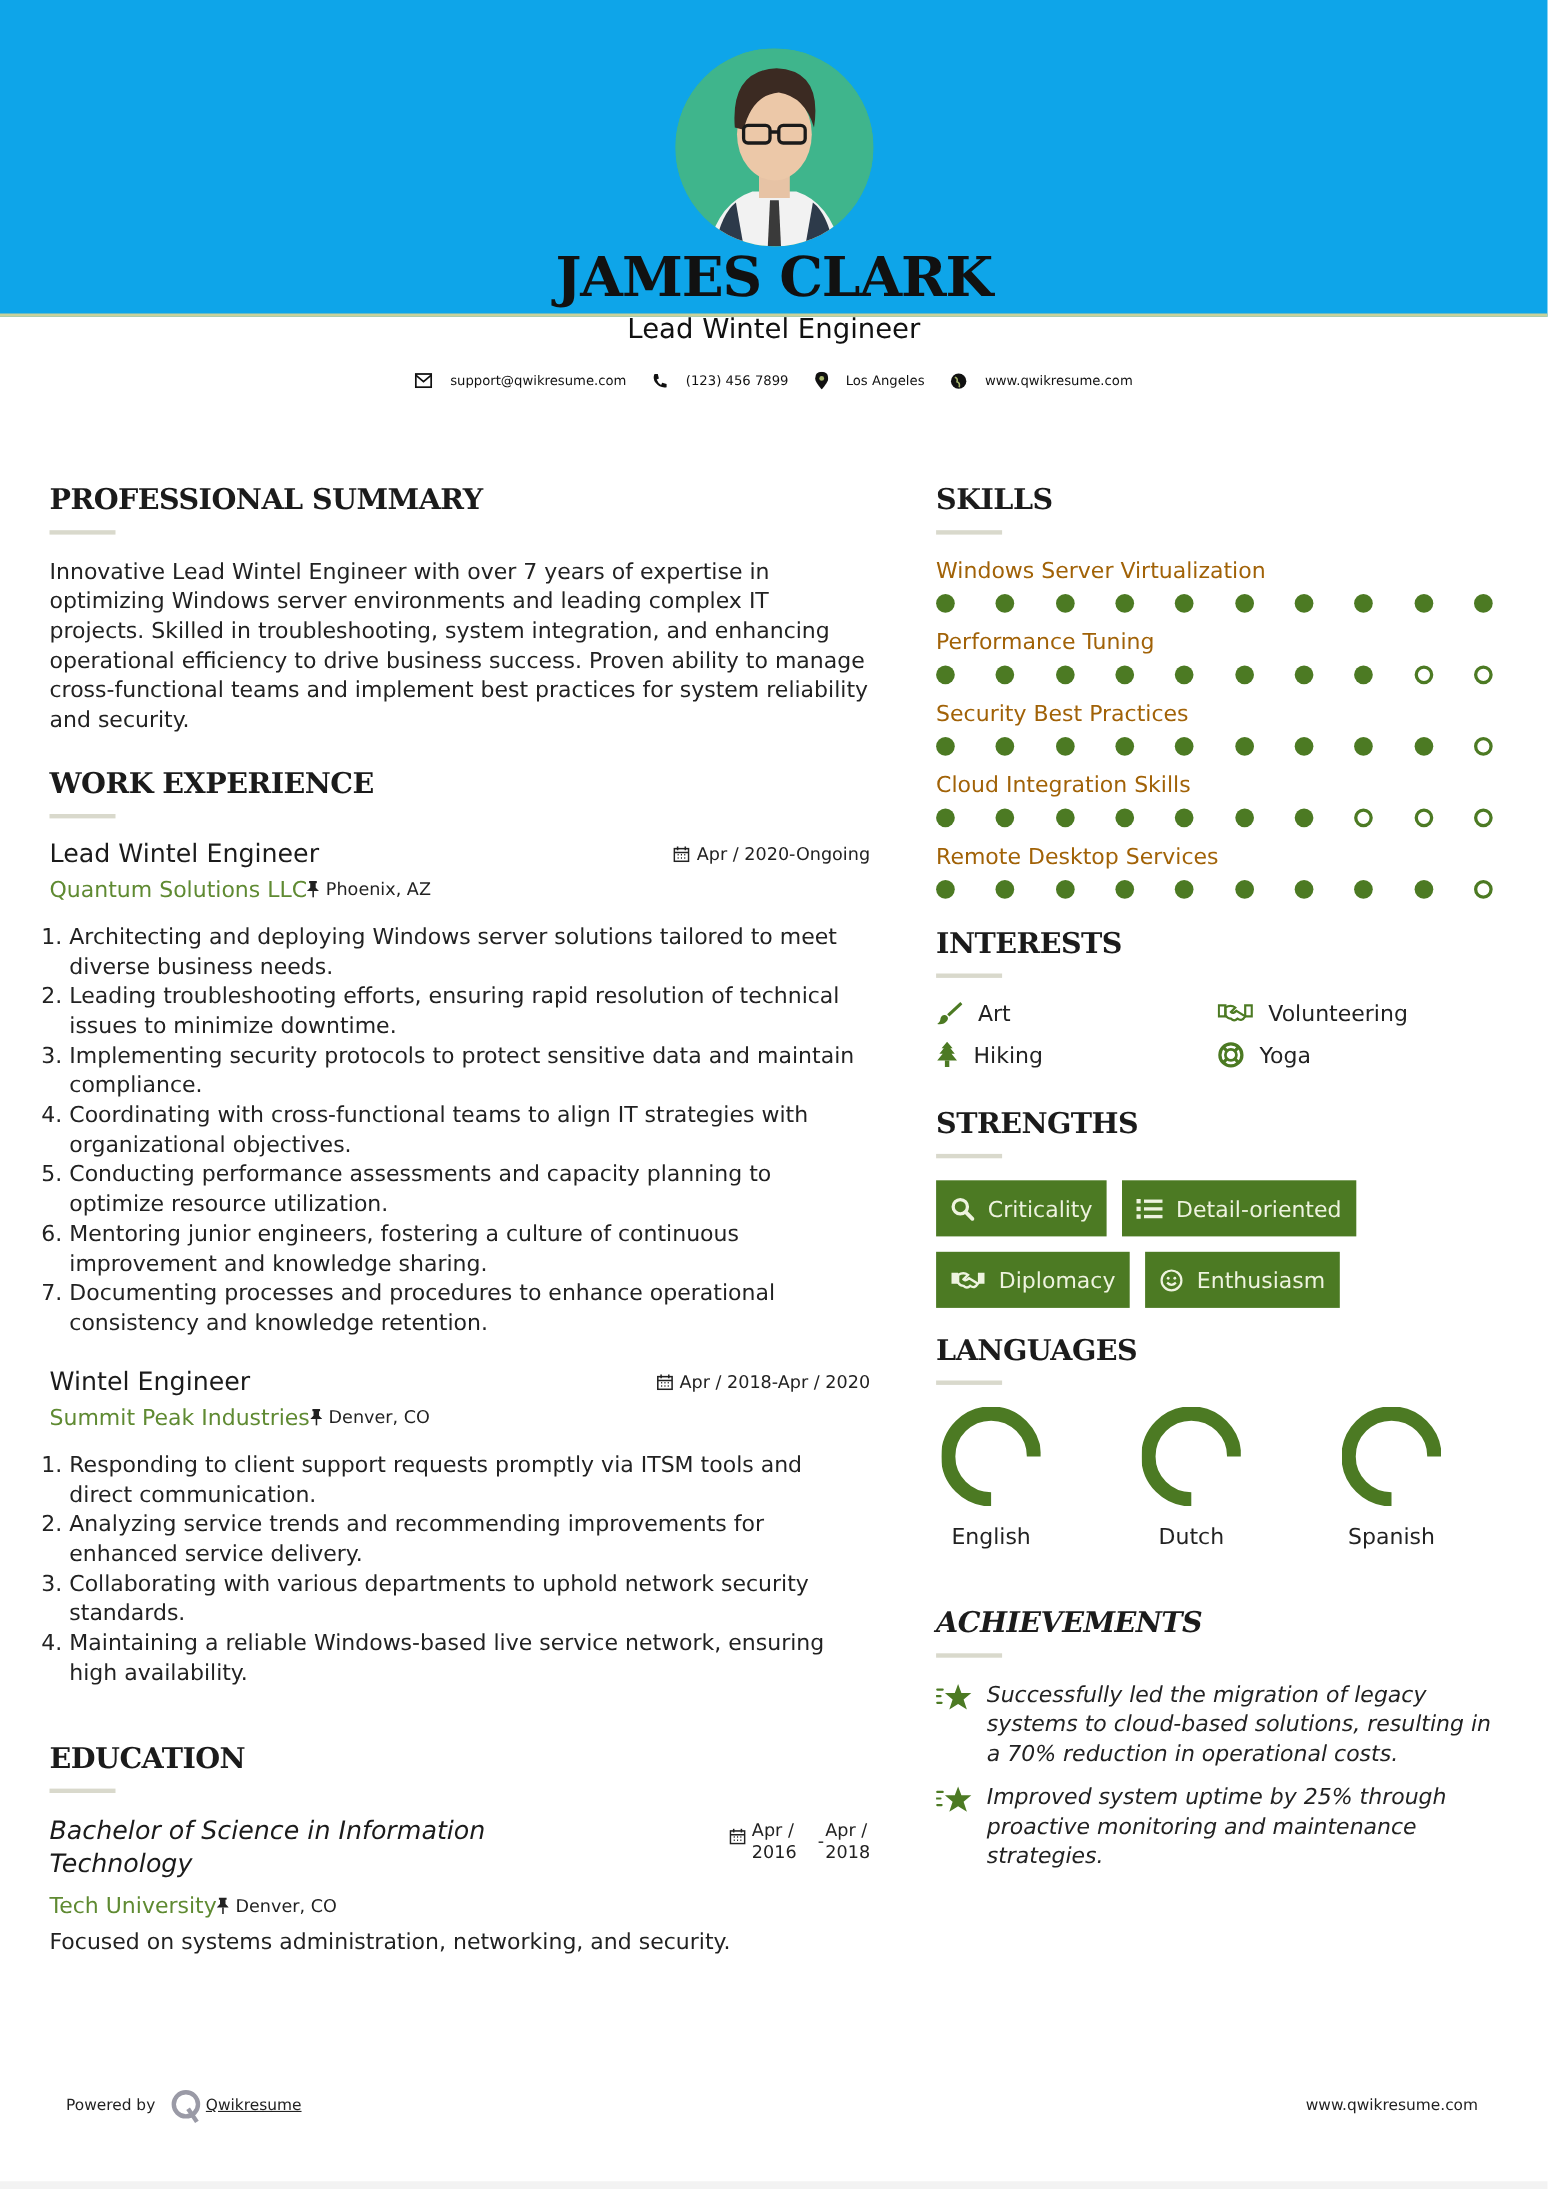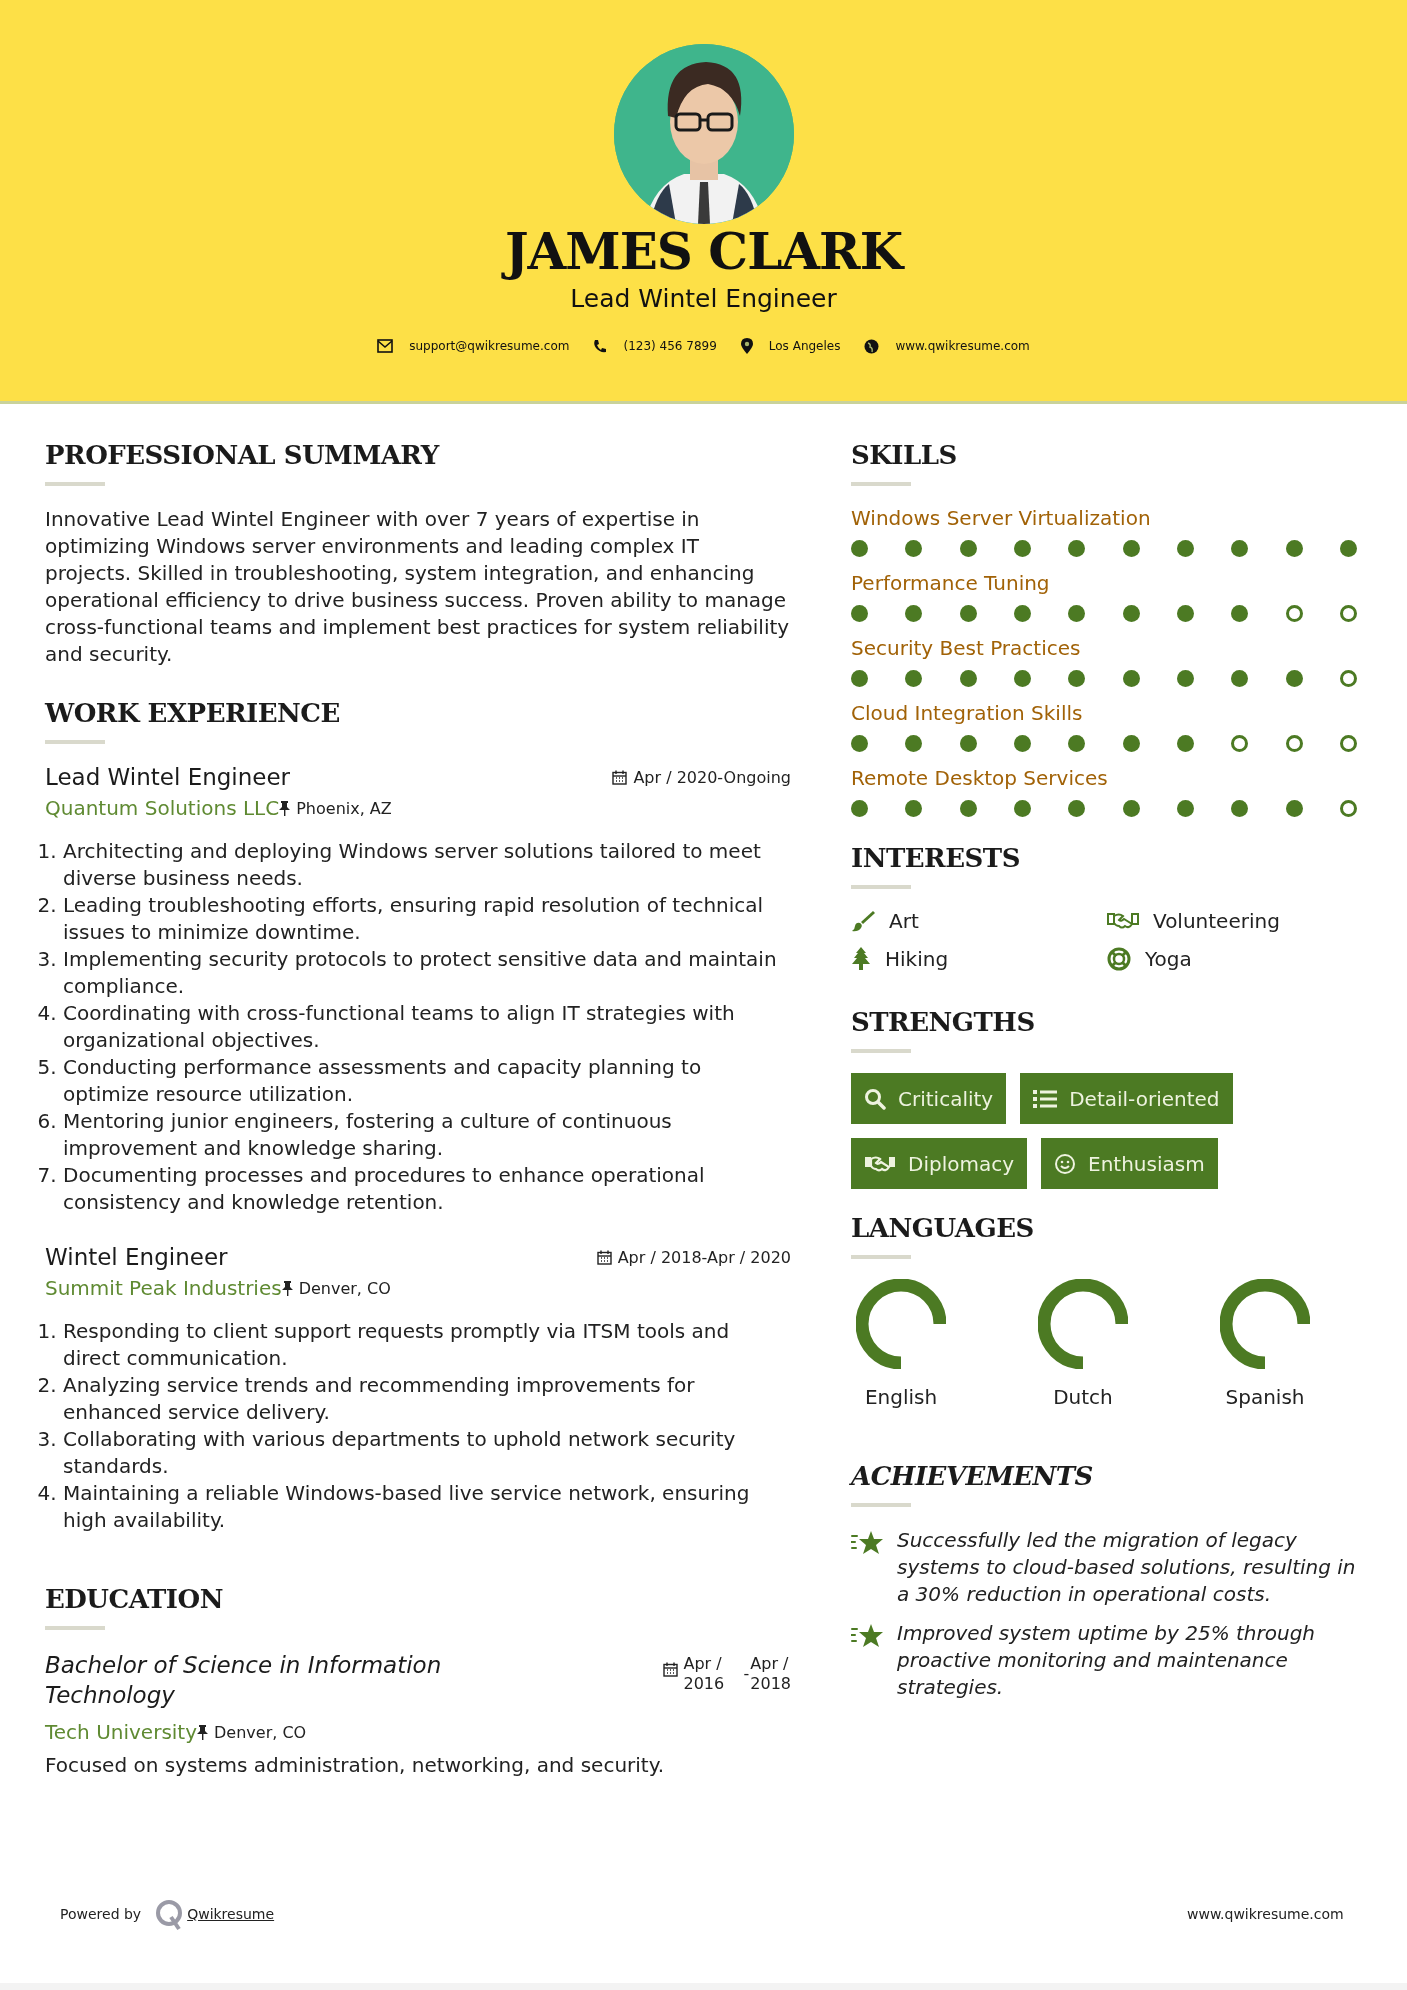--- a/index.html
+++ b/index.html
@@ -1,19 +1,19 @@
 <!DOCTYPE html>
 <html><head>
 <meta charset="utf-8">
 <style>
   * { box-sizing: border-box; margin: 0; padding: 0; }
   html, body { width: 1407px; height: 1990px; background: #ffffff; }
   body { font-family: "DejaVu Sans", "Liberation Sans", sans-serif; color: #222; position: relative; overflow: hidden; }
 
-  .header { position: absolute; left: 0; top: 0; width: 1407px; height: 404px; background: #fde047; border-bottom: 3px solid #c9d29a; }
+  .header { position: absolute; left: 0; top: 0; width: 1407px; height: 288px; background: #0ea5e9; border-bottom: 3px solid #c9d29a; }
   .avatar { position: absolute; left: 614px; top: 44px; width: 180px; height: 180px; border-radius: 50%; background: #3fb58c; overflow: hidden; }
   .name { position: absolute; left: 0; width: 1407px; top: 222px; text-align: center; font-family: "DejaVu Serif", "Liberation Serif", serif; font-weight: bold; font-size: 50px; color: #111; letter-spacing: -1px; }
   .job-title { position: absolute; left: 0; width: 1407px; top: 284px; text-align: center; font-size: 25px; color: #111; }
   .contacts { position: absolute; left: 0; width: 1407px; top: 338px; display: flex; justify-content: center; align-items: center; gap: 0; font-size: 12px; color: #111; }
   .contact { display: flex; align-items: center; margin: 0 12px; }
   .contact svg { margin-right: 16px; }
 
   .col-left { position: absolute; left: 45px; top: 440px; width: 746px; }
   .col-right { position: absolute; left: 851px; top: 440px; width: 515px; }
 
@@ -411,21 +411,21 @@
   </section>
 
   <section style="margin-top:52px;font-style:italic;">
     <h2 class="section-title">ACHIEVEMENTS</h2>
     <div class="underline"></div>
     <div class="ach">
       <svg width="34" height="28" viewBox="0 0 34 28">
           <path d="M20 2 L23 10 L32 10 L25 16 L28 25 L20 20 L12 25 L15 16 L8 10 L17 10 Z" fill="#4c7a23"></path>
           <path d="M1 7 h5 M0 13 h4 M1 19 h4" stroke="#4c7a23" stroke-width="2" stroke-linecap="round"></path>
         </svg>
-      <div class="ach-text">Successfully led the migration of legacy systems to cloud-based solutions, resulting in a 30% reduction in operational costs.</div>
+      <div class="ach-text">Successfully led the migration of legacy systems to cloud-based solutions, resulting in a 70% reduction in operational costs.</div>
     </div>
     <div class="ach">
       <svg width="34" height="28" viewBox="0 0 34 28">
           <path d="M20 2 L23 10 L32 10 L25 16 L28 25 L20 20 L12 25 L15 16 L8 10 L17 10 Z" fill="#4c7a23"></path>
           <path d="M1 7 h5 M0 13 h4 M1 19 h4" stroke="#4c7a23" stroke-width="2" stroke-linecap="round"></path>
         </svg>
       <div class="ach-text">Improved system uptime by 25% through proactive monitoring and maintenance strategies.</div>
     </div>
   </section>
 </div>

